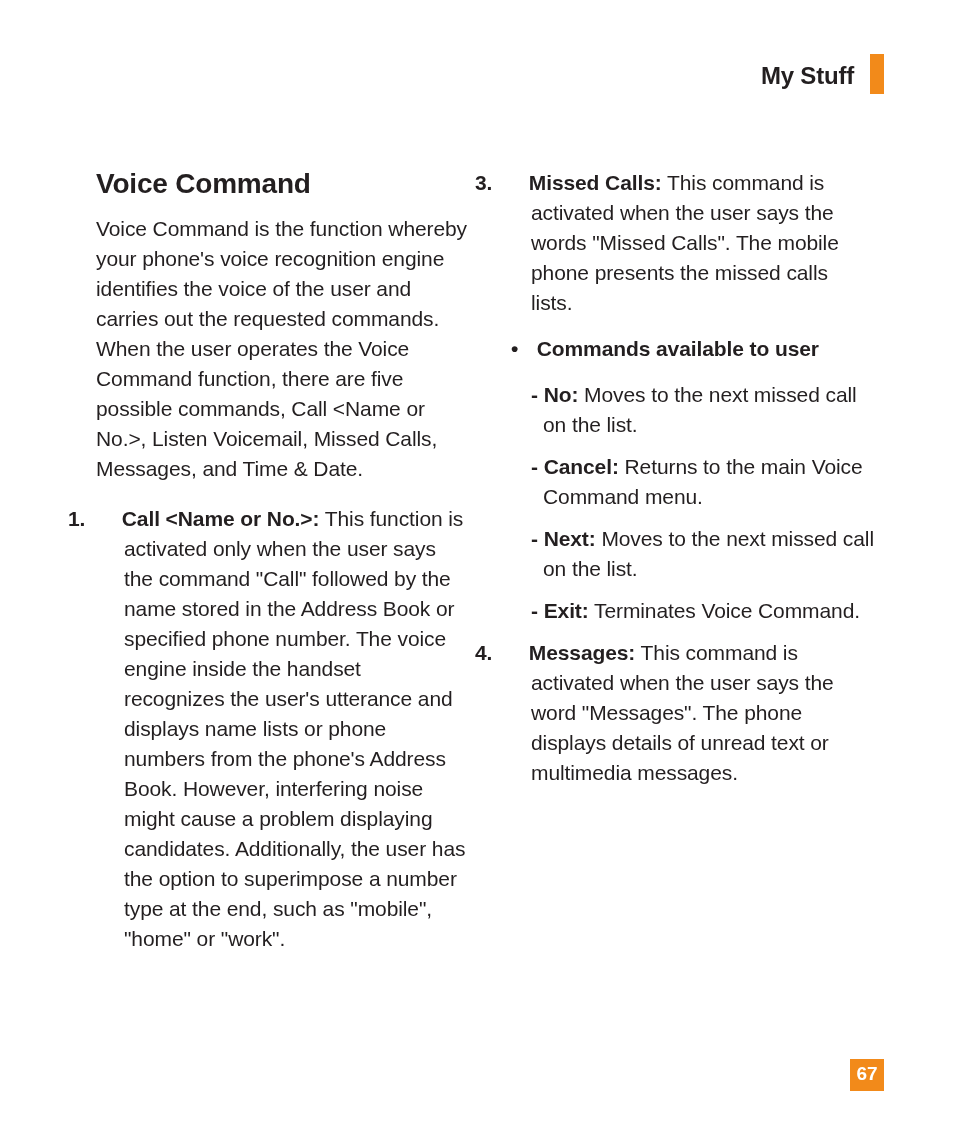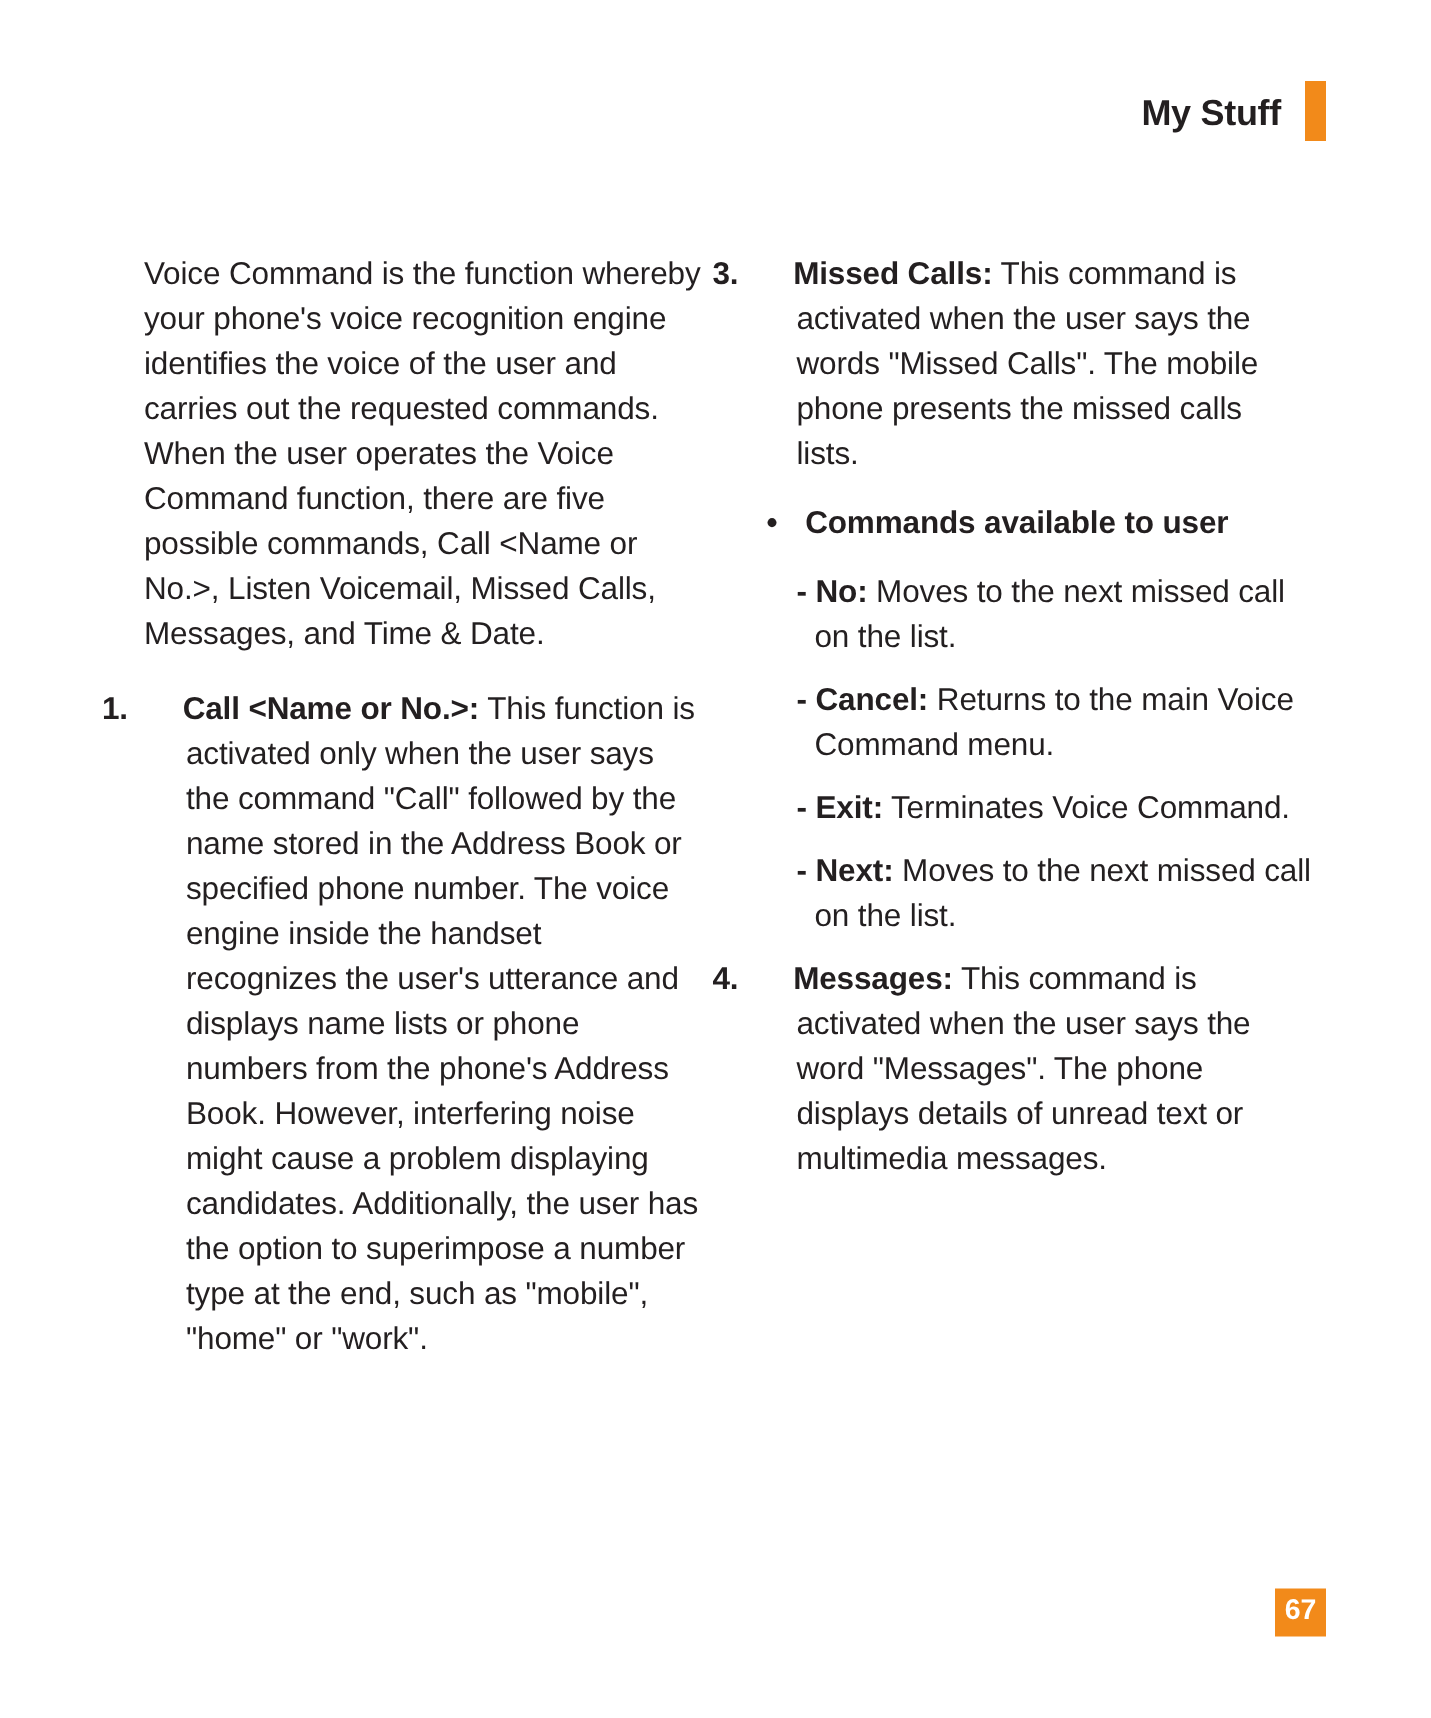--- a/index.html
+++ b/index.html
@@ -124,20 +124,21 @@
 <div class="page">
 
   <div class="header">
     <span class="header-title">My Stuff</span>
     <span class="header-bar"></span>
   </div>
 
   <div class="columns">
 
     <div class="col">
+      <h2 class="section">Voice Command</h2>
       <p class="intro">Voice Command is the function whereby your phone's voice recognition engine identifies the voice of the user and carries out the requested commands. When the user operates the Voice Command function, there are five possible commands, Call &lt;Name or No.&gt;, Listen Voicemail, Missed Calls, Messages, and Time &amp; Date.</p>
 
       <p class="item numbered">
         <span class="num">1.</span>
         <span class="label">Call &lt;Name or No.&gt;:</span><span> This function is activated only when the user says the command "Call" followed by the name stored in the Address Book or specified phone number. The voice engine inside the handset recognizes the user's utterance and displays name lists or phone numbers from the phone's Address Book. However, interfering noise might cause a problem displaying candidates. Additionally, the user has the option to superimpose a number type at the end, such as "mobile", "home" or "work".</span>
       </p>
     </div>
 
     <div class="col">
 
@@ -145,22 +146,22 @@
         <span class="num">3.</span>
         <span class="label">Missed Calls:</span><span> This command is activated when the user says the words "Missed Calls". The mobile phone presents the missed calls lists.</span>
       </p>
 
       <p class="item bullet">
         <span class="label">Commands available to user</span>
       </p>
 
       <p class="item sub"><span class="label">No:</span><span> Moves to the next missed call on the list.</span></p>
       <p class="item sub"><span class="label">Cancel:</span><span> Returns to the main Voice Command menu.</span></p>
+      <p class="item sub"><span class="label">Next:</span><span> Moves to the next missed call on the list.</span></p>
       <p class="item sub"><span class="label">Exit:</span><span> Terminates Voice Command.</span></p>
-      <p class="item sub"><span class="label">Next:</span><span> Moves to the next missed call on the list.</span></p>
 
       <p class="item numbered">
         <span class="num">4.</span>
         <span class="label">Messages:</span><span> This command is activated when the user says the word "Messages". The phone displays details of unread text or multimedia messages.</span>
       </p>
     </div>
 
   </div>
 
   <div class="pagenum">67</div>

